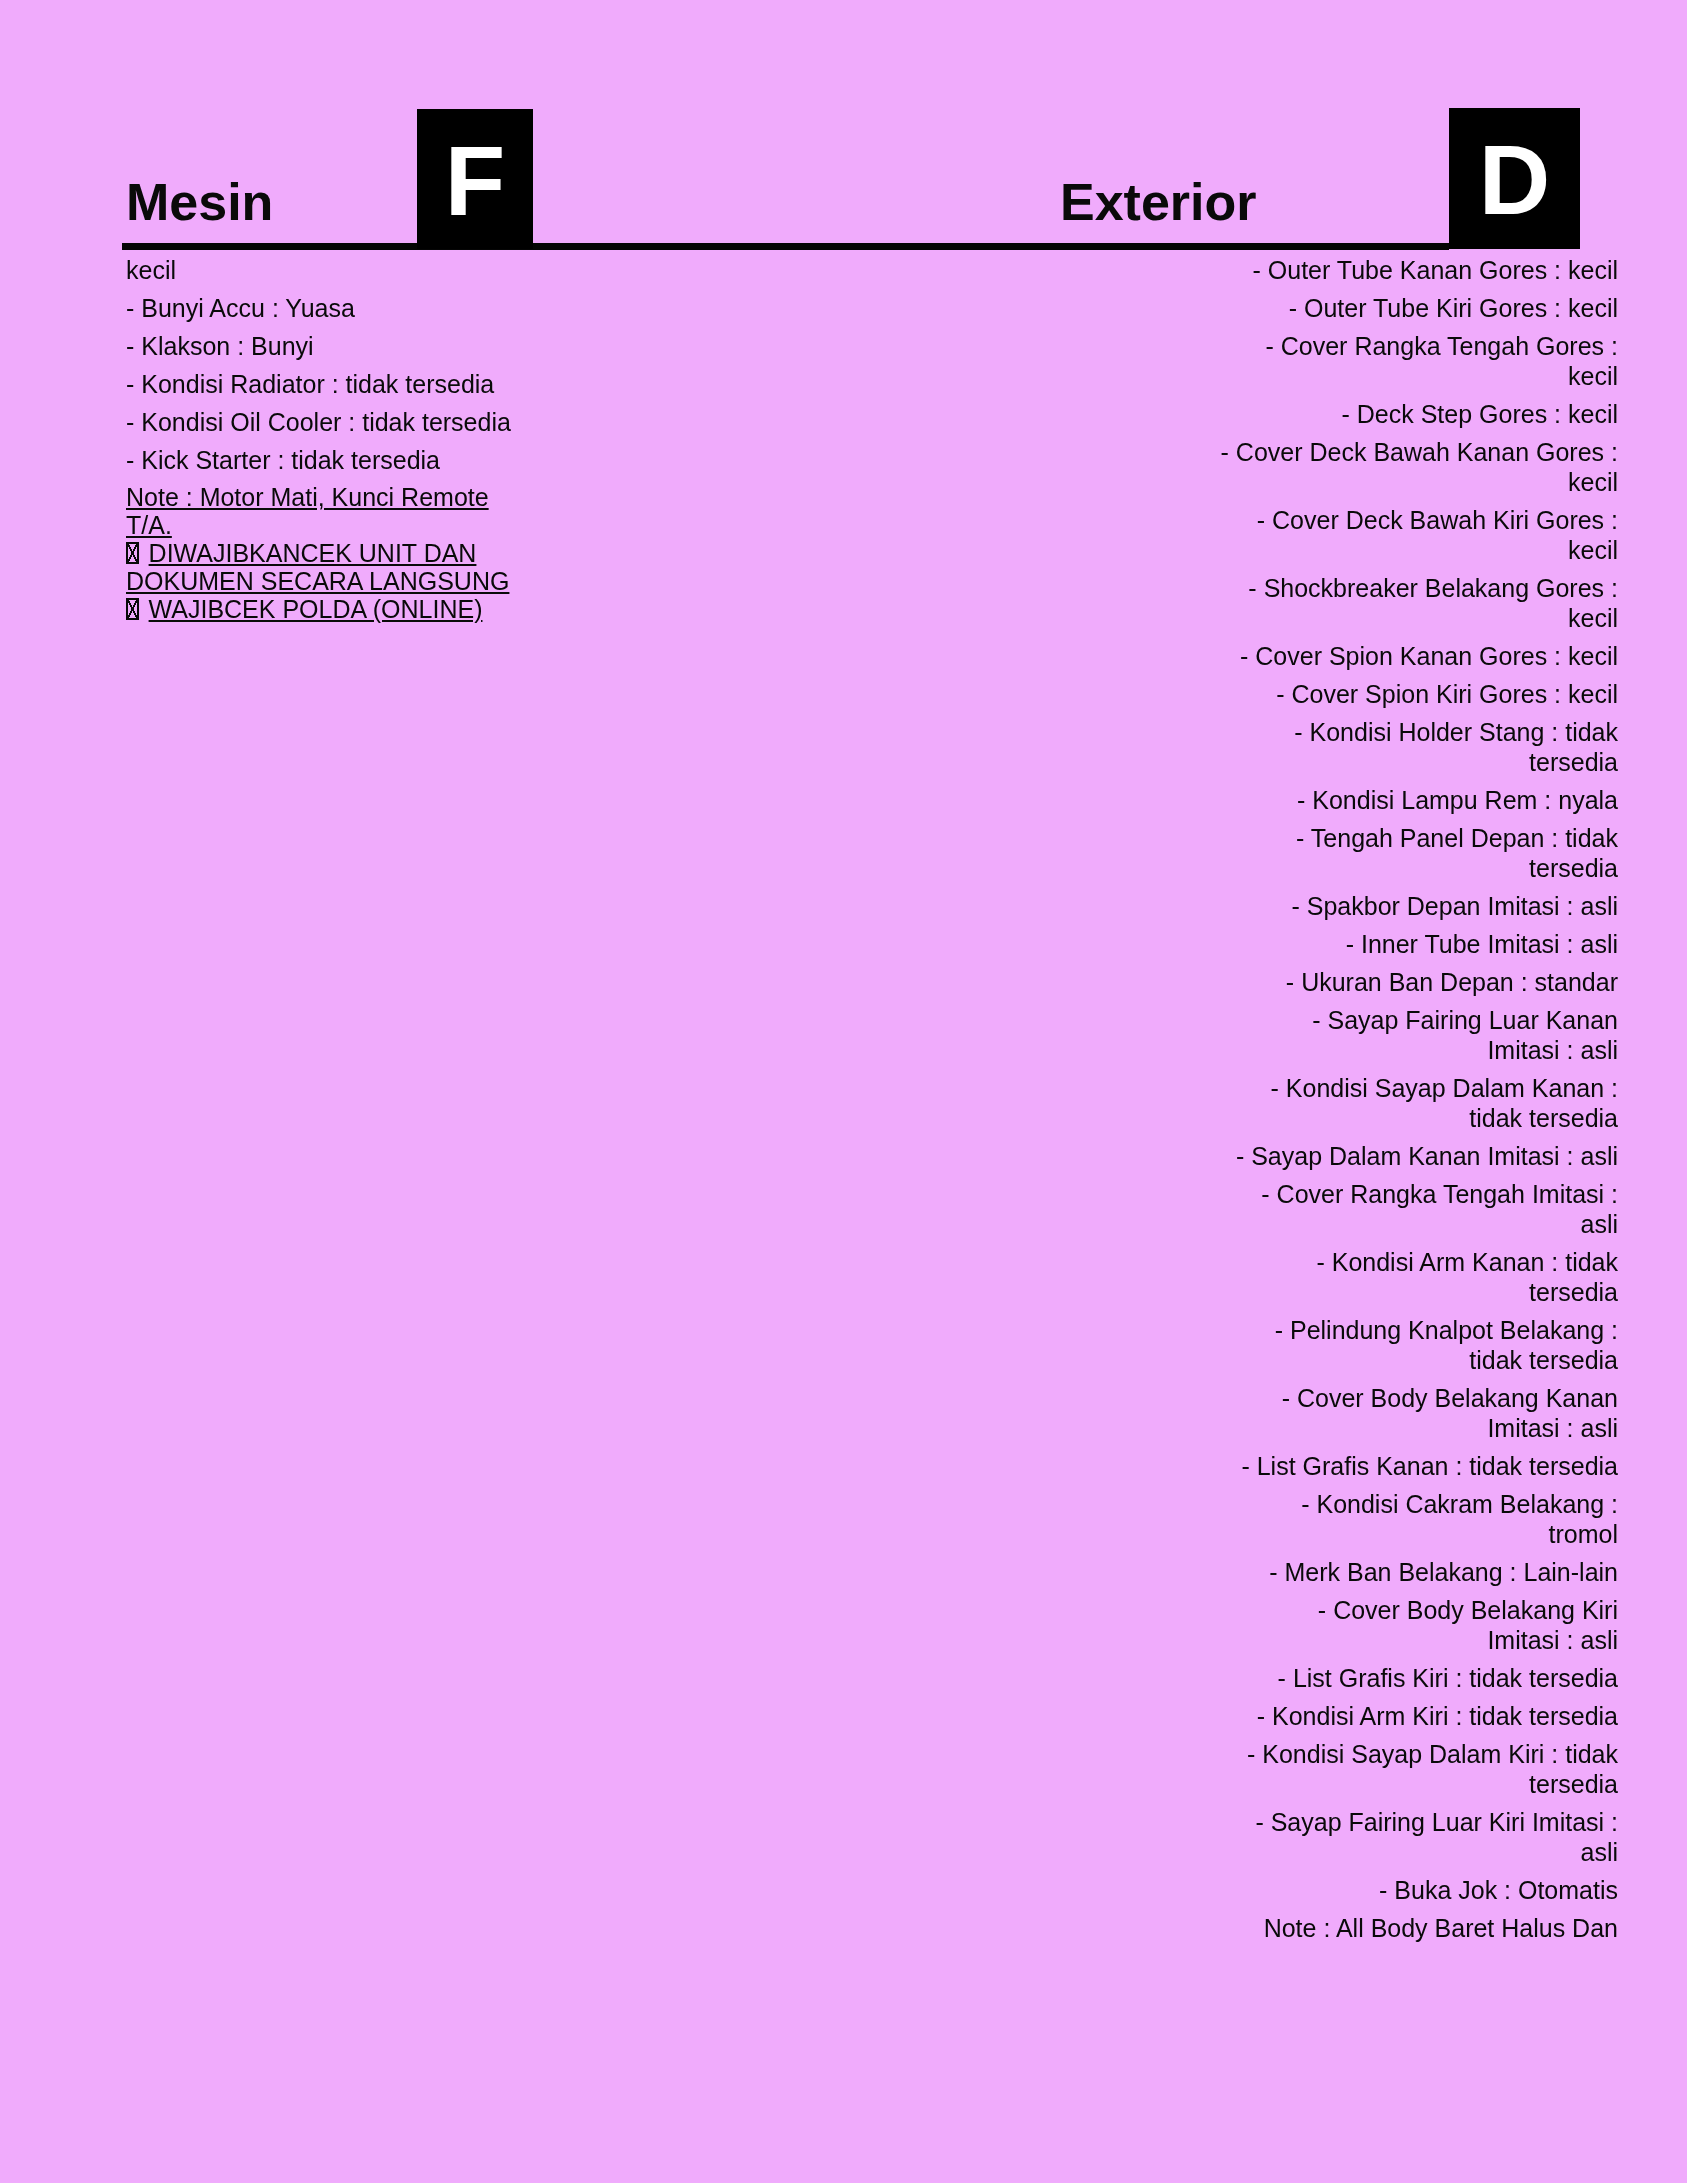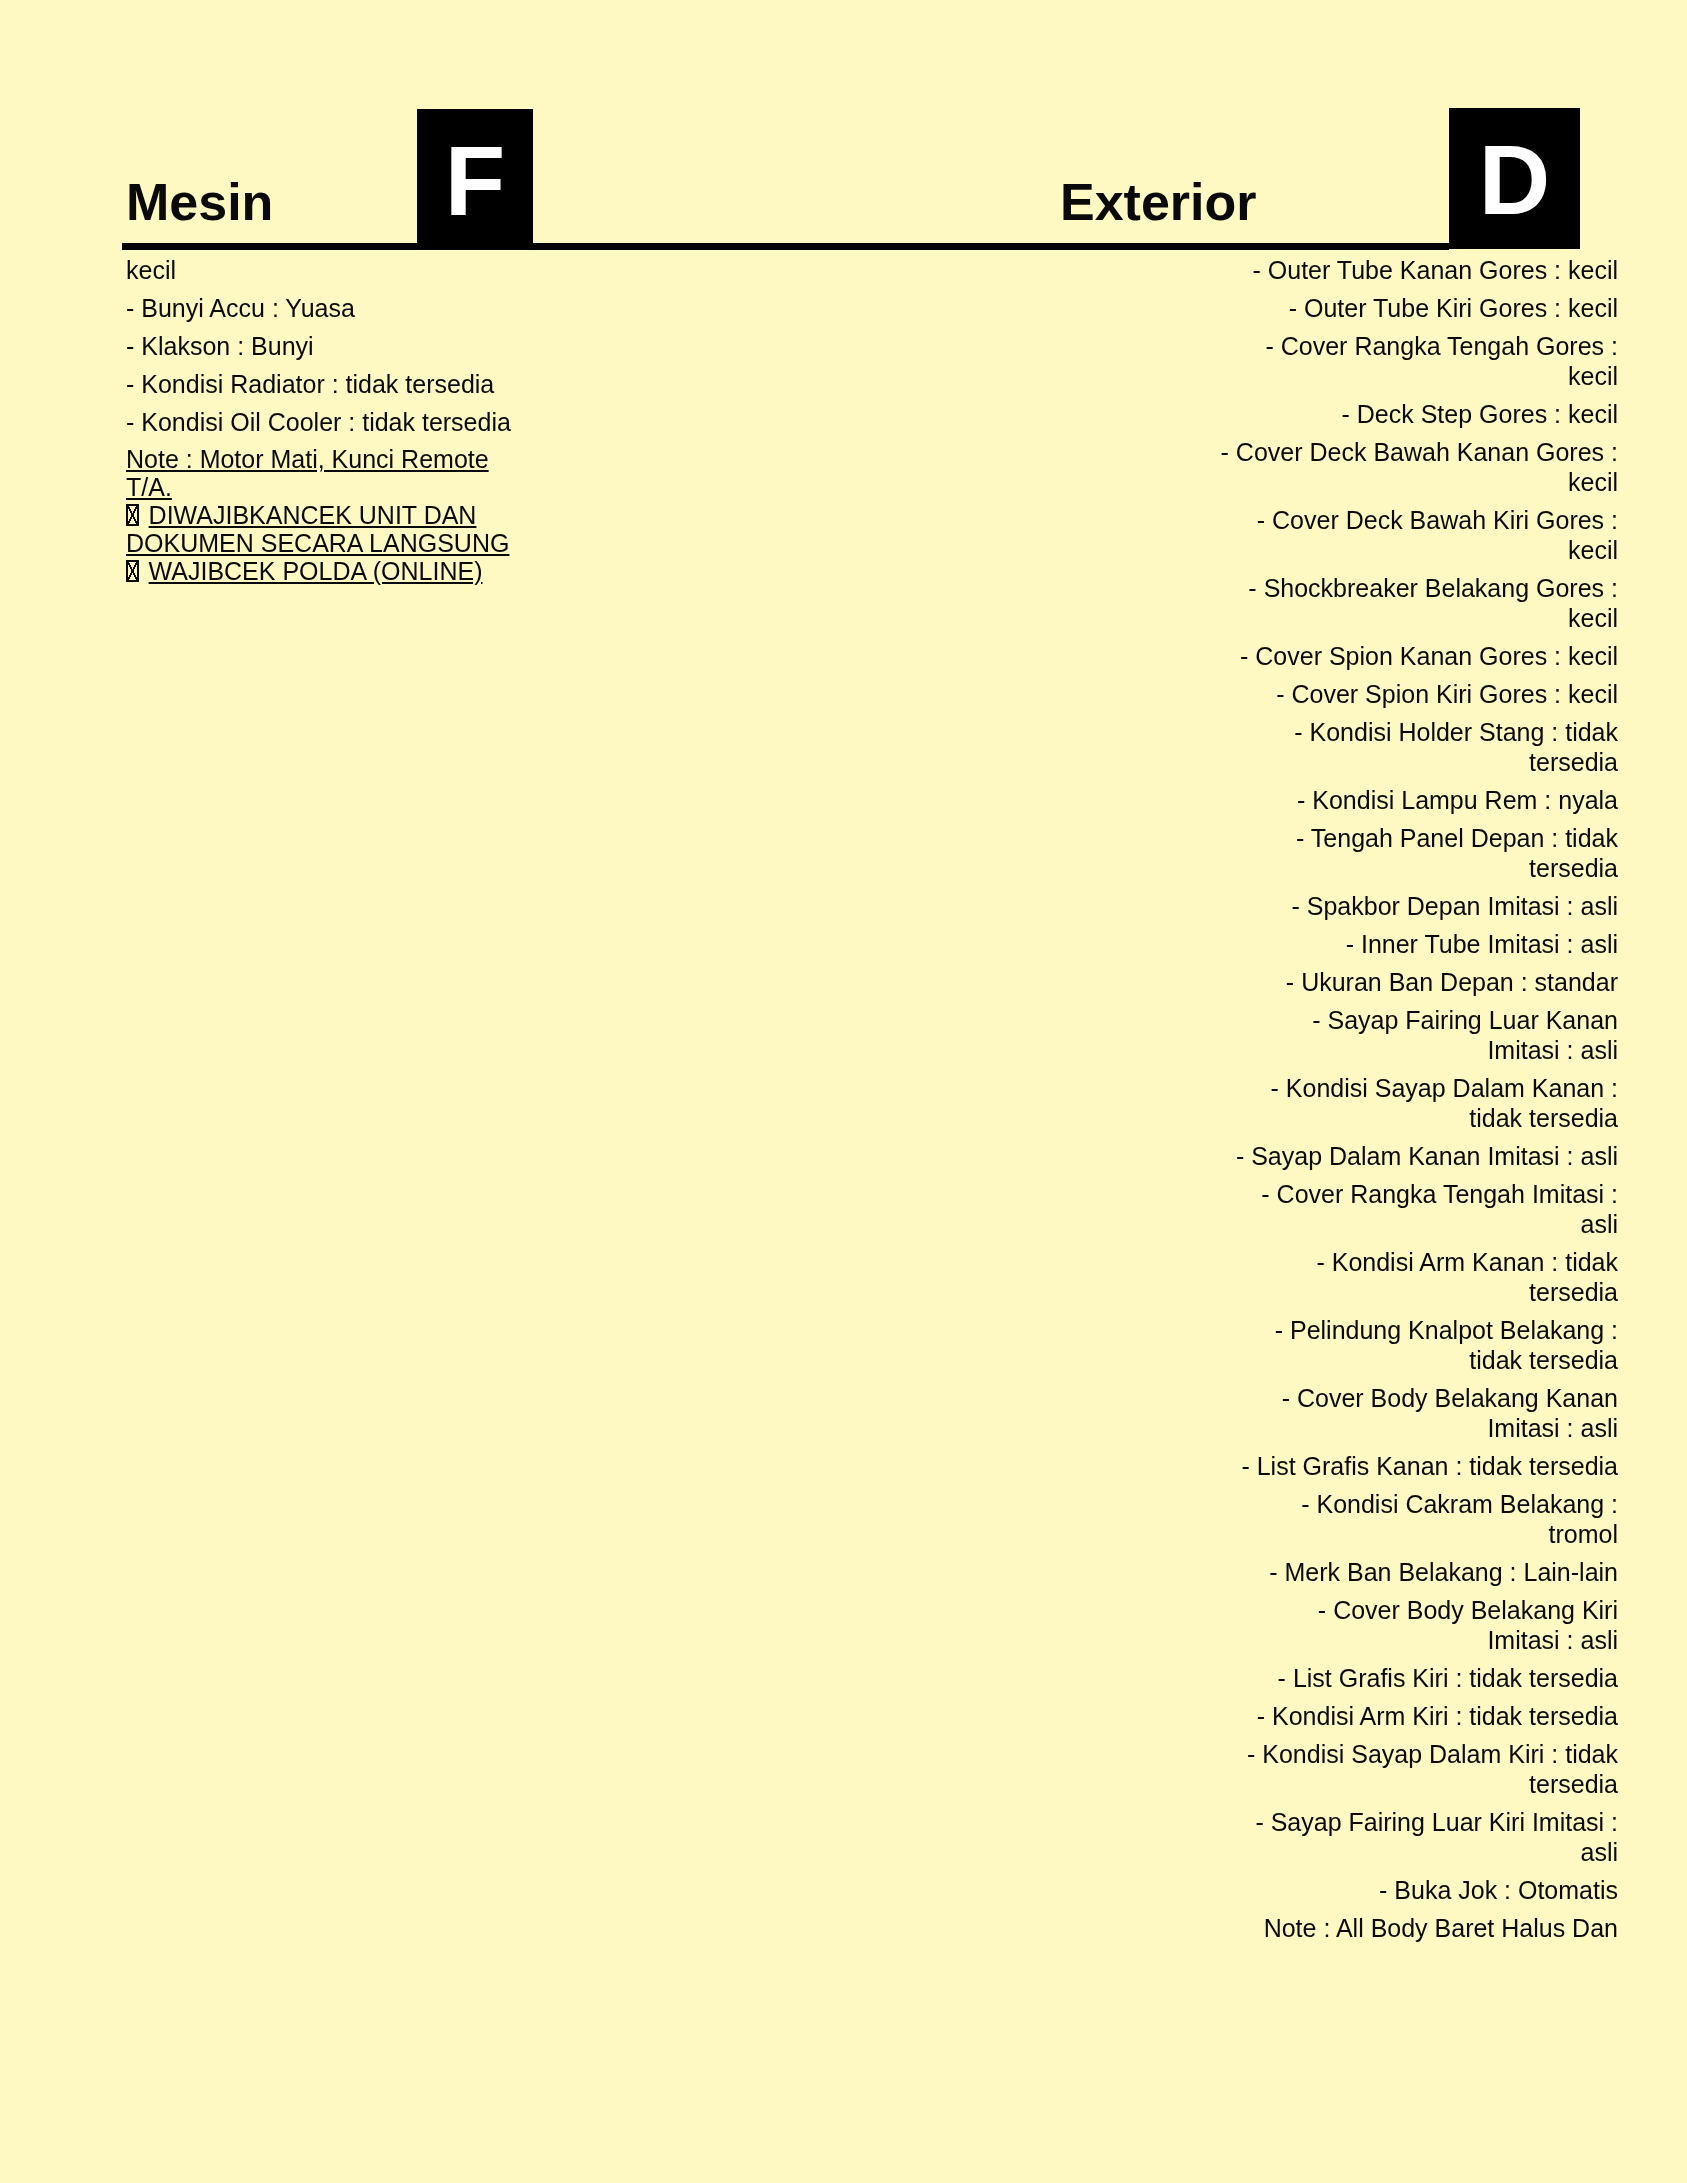--- a/index.html
+++ b/index.html
@@ -1,20 +1,20 @@
 <!DOCTYPE html>
 <html style="font-size:10.6px"><head>
 <meta charset="utf-8">
 <style>
   html, body { margin: 0; padding: 0; background: #ffffff; }
   .page {
     position: relative;
     width: 1687px;
     height: 2183px;
-    background: #fef9c3;
+    background: #f0abfc;
     font-family: "Liberation Sans", sans-serif;
     color: #0a0a0a;
     overflow: hidden;
   }
   .section-title {
     position: absolute;
     top: 176px;
     margin: 0;
     font-size: 52px;
     font-weight: 700;
@@ -99,20 +99,21 @@
   <div class="grade-box" id="badge-right">
     <span class="grade-letter">D</span>
   </div>
 
   <div class="col" id="col-left">
       <p class="item">kecil</p>
       <p class="item">- Bunyi Accu : Yuasa</p>
       <p class="item">- Klakson : Bunyi</p>
       <p class="item">- Kondisi Radiator : tidak tersedia</p>
       <p class="item">- Kondisi Oil Cooler : tidak tersedia</p>
+      <p class="item">- Kick Starter : tidak tersedia</p>
       <div class="note-block">
         <div class="note-line">Note : Motor Mati, Kunci Remote</div>
         <div class="note-line">T/A.</div>
         <div class="note-line"><span class="tofu"></span>DIWAJIBKANCEK UNIT DAN</div>
         <div class="note-line">DOKUMEN SECARA LANGSUNG</div>
         <div class="note-line"><span class="tofu"></span>WAJIBCEK POLDA (ONLINE)</div>
       </div>
     </div>
 
   <div class="col" id="col-right">

